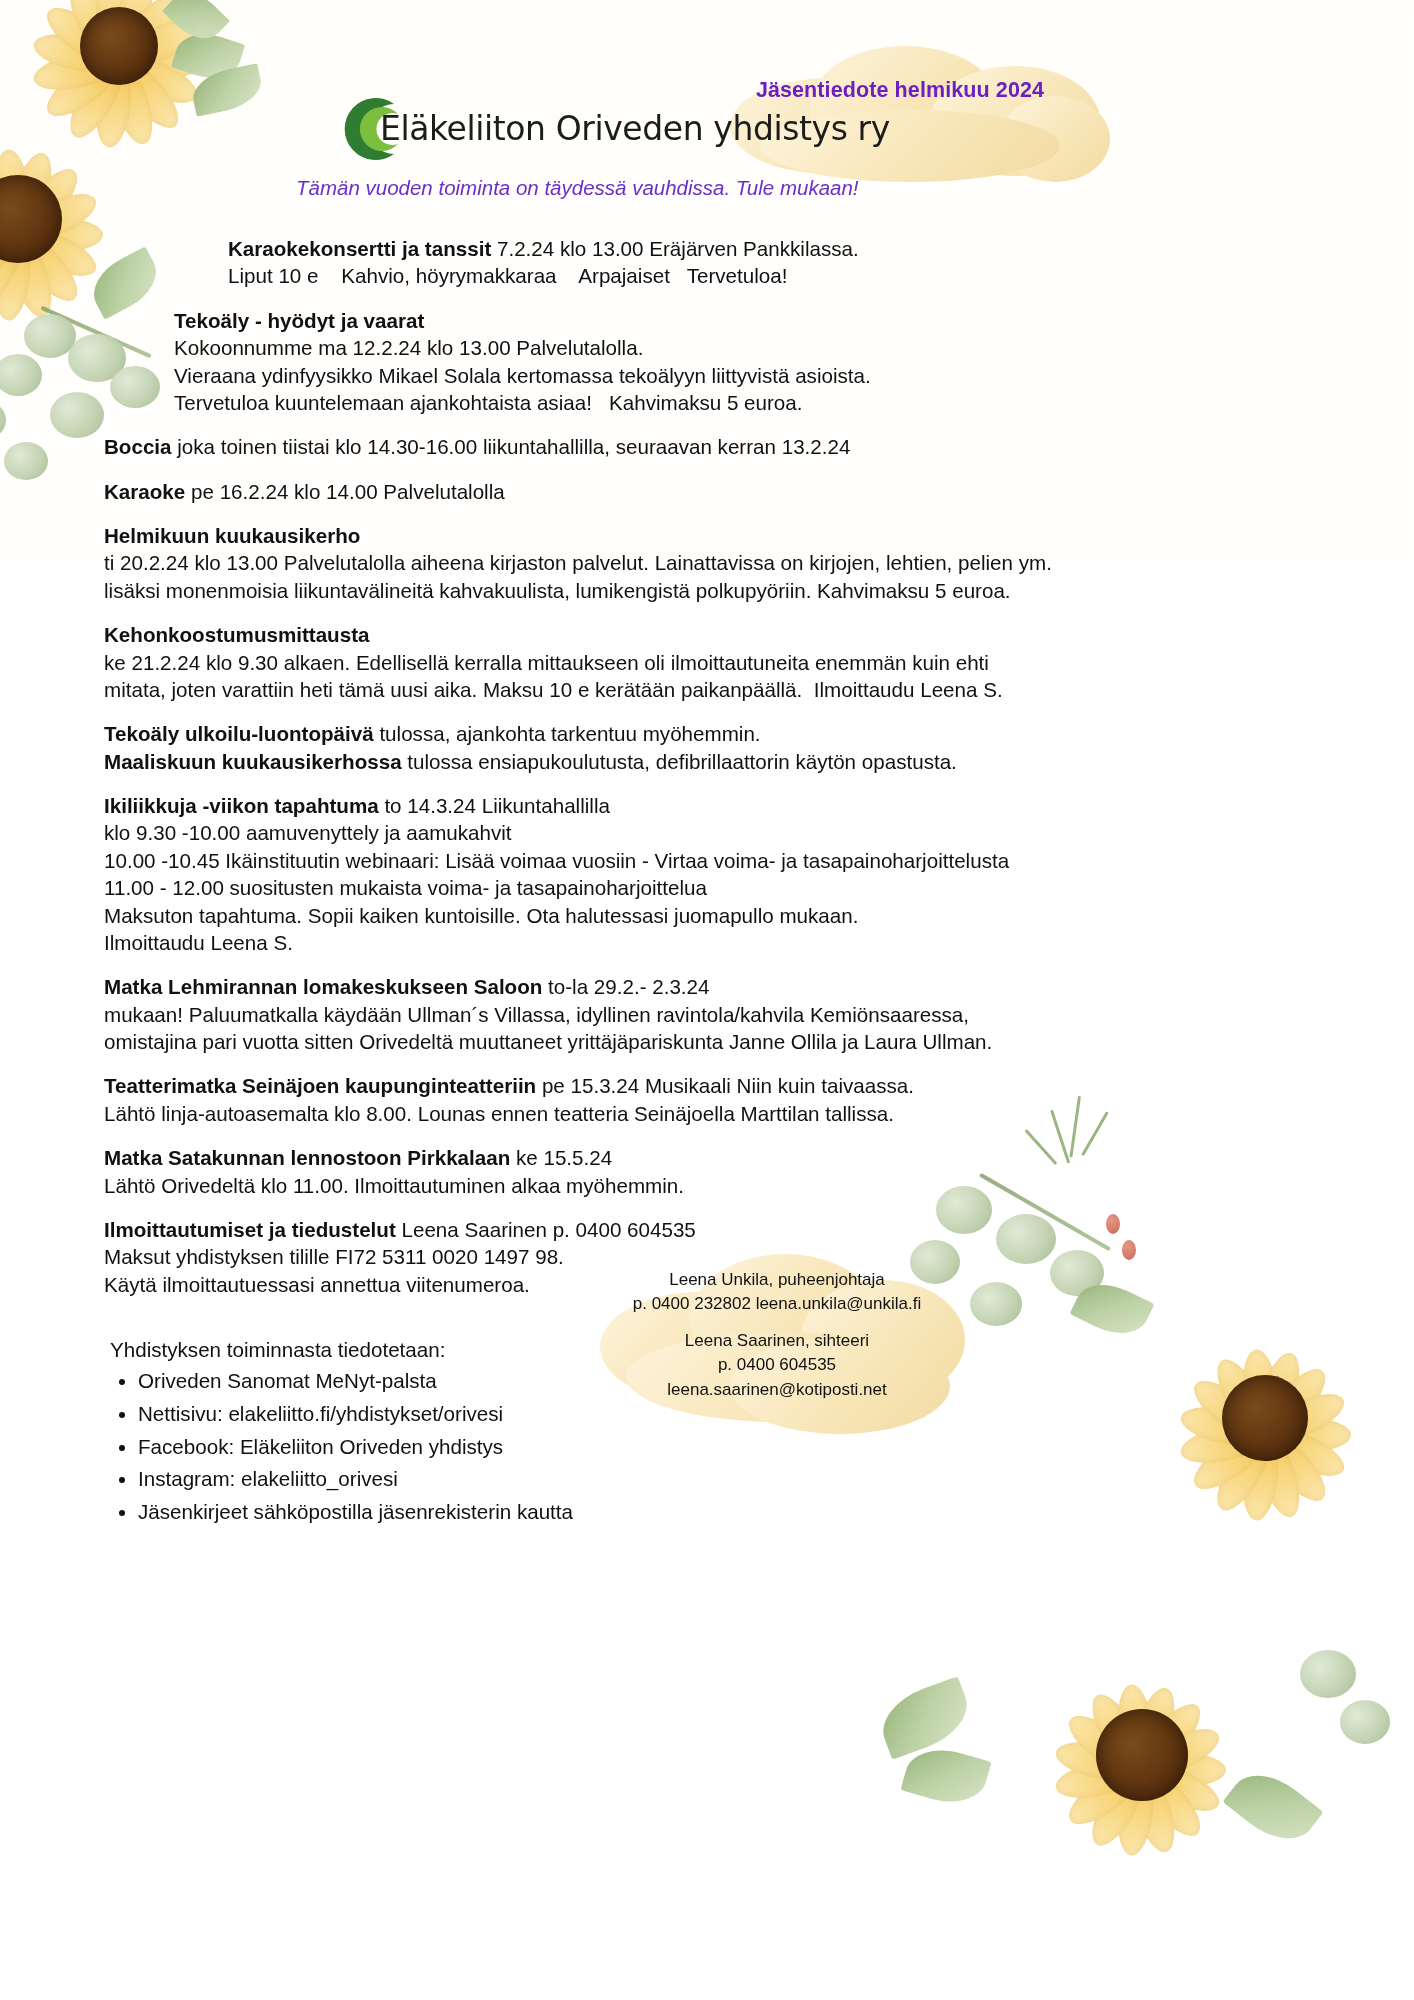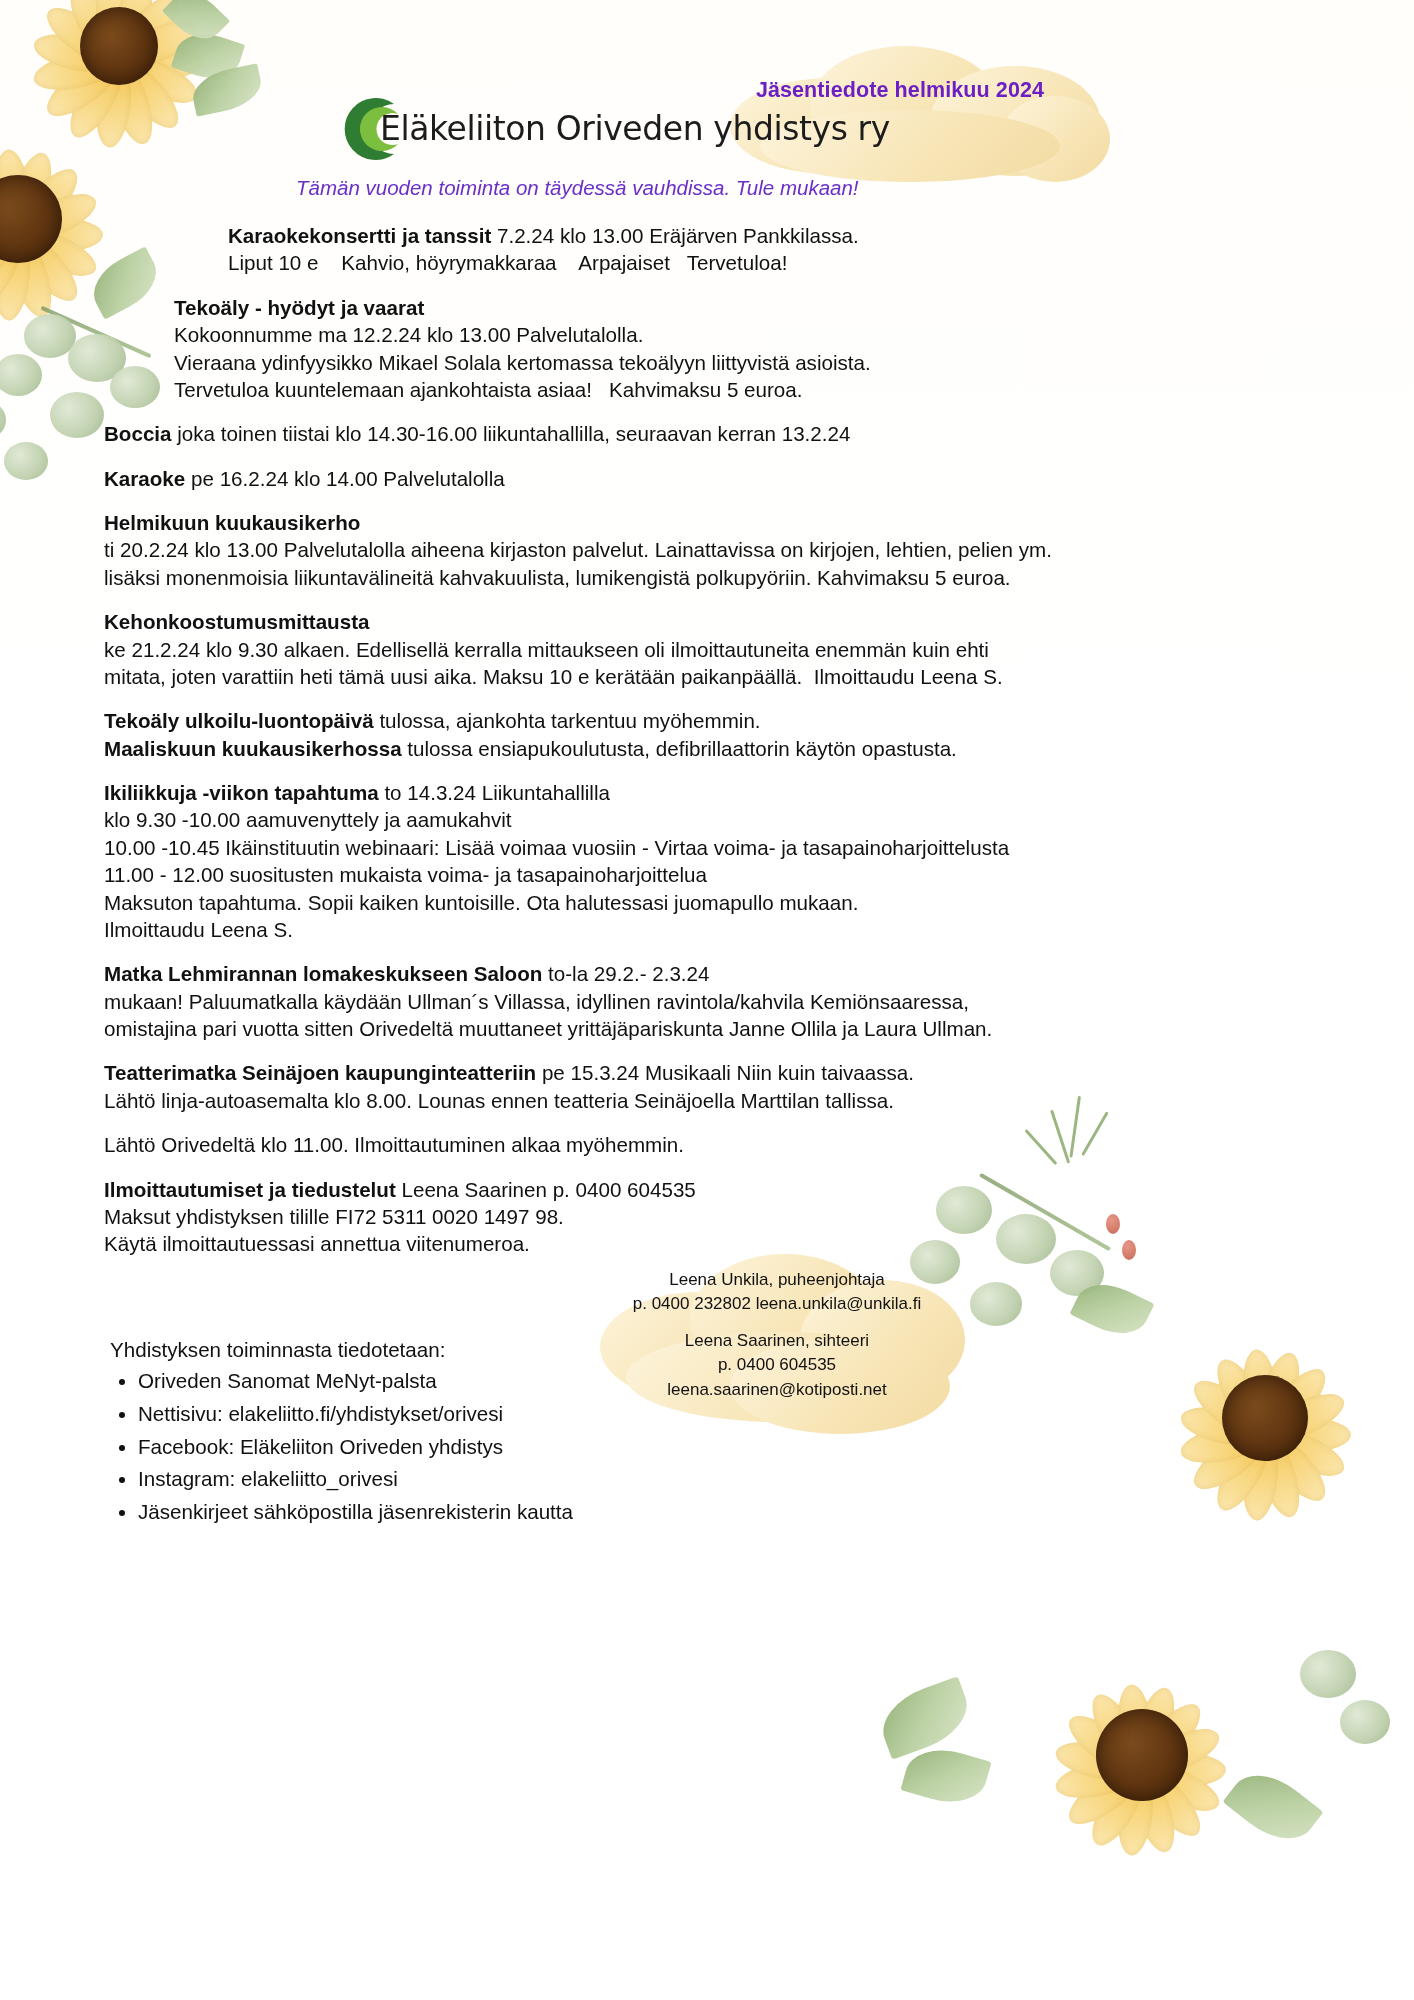--- a/index.html
+++ b/index.html
@@ -113,21 +113,21 @@
     font-size: 20.5px;
     font-style: italic;
     color: #6b2fc9;
     white-space: nowrap;
     z-index: 5;
   }
 
   
   #content {
     position: absolute;
-    left: 104px; top: 222px;
+    left: 104px; top: 235px;
     width: 1090px;
     z-index: 4;
     color: #111;
     font-size: 20.6px;
     line-height: 1.33;
   }
   .blk { margin-bottom: 17px; }
   .ln { white-space: pre-wrap; }
   .indent1 { padding-left: 124px; }
   .indent2 { padding-left: 70px; }
@@ -281,20 +281,21 @@
       <div class="blk">
         <div class="ln"><span class="b">Matka Lehmirannan lomakeskukseen Saloon</span><span> to-la 29.2.- 2.3.24</span></div>
         <div class="ln"><span>mukaan! Paluumatkalla käydään Ullman´s Villassa, idyllinen ravintola/kahvila Kemiönsaaressa,</span></div>
         <div class="ln"><span>omistajina pari vuotta sitten Orivedeltä muuttaneet yrittäjäpariskunta Janne Ollila ja Laura Ullman.</span></div>
       </div>
       <div class="blk">
         <div class="ln"><span class="b">Teatterimatka Seinäjoen kaupunginteatteriin</span><span> pe 15.3.24 Musikaali Niin kuin taivaassa.</span></div>
         <div class="ln"><span>Lähtö linja-autoasemalta klo 8.00. Lounas ennen teatteria Seinäjoella Marttilan tallissa.</span></div>
       </div>
       <div class="blk">
+        <div class="ln"><span class="b">Matka Satakunnan lennostoon Pirkkalaan</span><span> ke 15.5.24</span></div>
         <div class="ln"><span>Lähtö Orivedeltä klo 11.00. Ilmoittautuminen alkaa myöhemmin.</span></div>
       </div>
       <div class="blk">
         <div class="ln"><span class="b">Ilmoittautumiset ja tiedustelut</span><span> Leena Saarinen p. 0400 604535</span></div>
         <div class="ln"><span>Maksut yhdistyksen tilille FI72 5311 0020 1497 98.</span></div>
         <div class="ln"><span>Käytä ilmoittautuessasi annettua viitenumeroa.</span></div>
       </div>
     </div>
 
   <div class="cloud-wrap" style="left:580px; top:1246px; width:400px; height:180px;">

